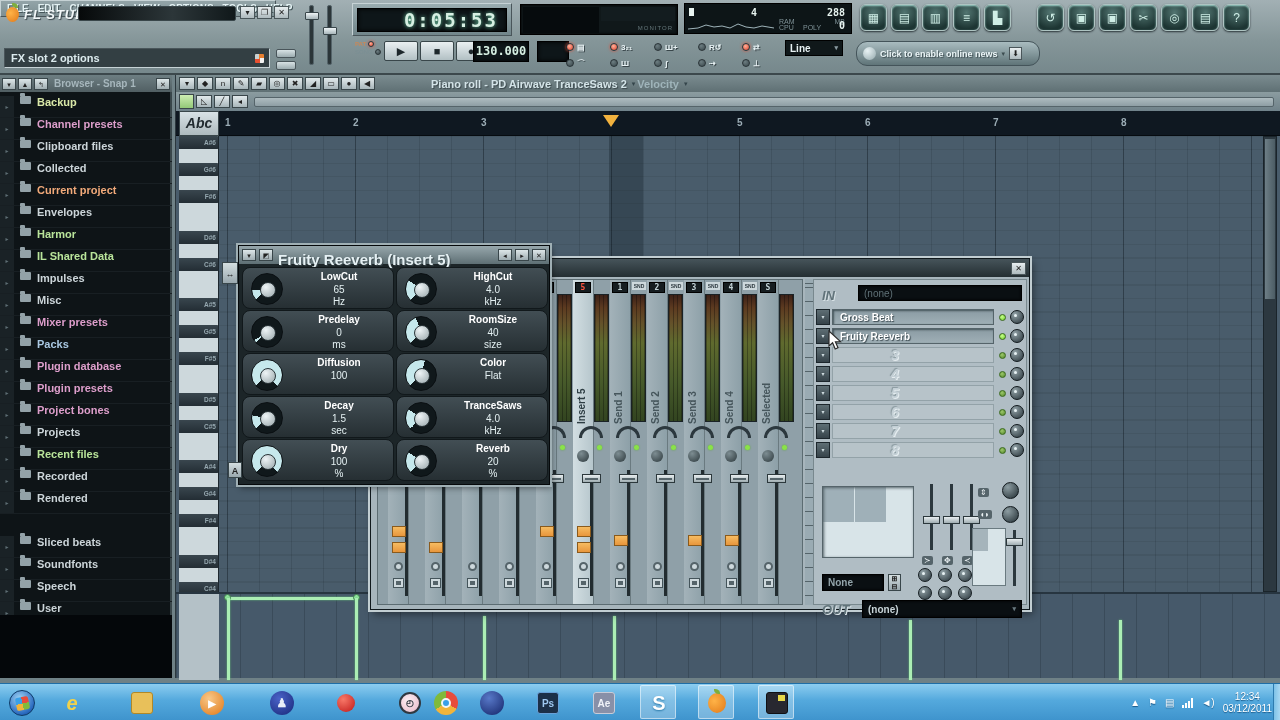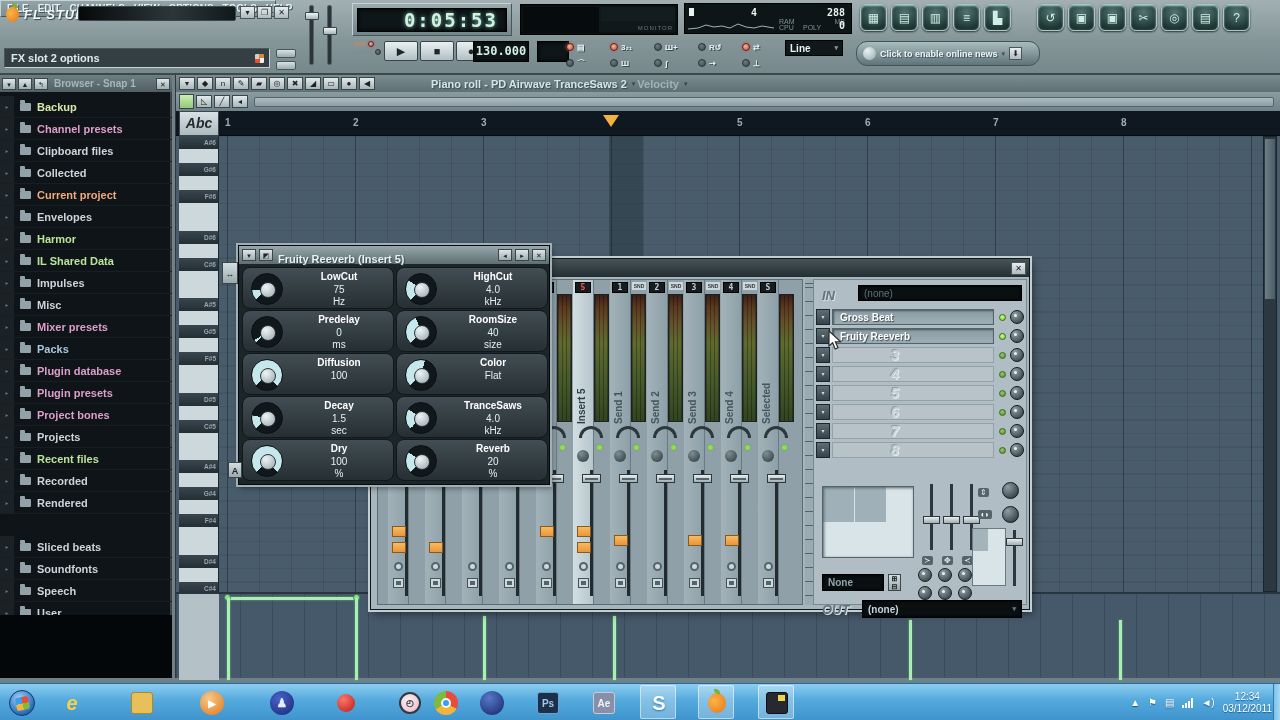--- a/index.html
+++ b/index.html
@@ -45,21 +45,21 @@
   .big-btn { width:27px; height:27px; border-radius:6px; background:radial-gradient(circle at 50% 30%,#527571,#1d3533 75%); border:1px solid #aec4c2; box-shadow:inset 0 1px 2px #9fd4cc,0 1px 2px #2a3438; color:#cfeee6; font-size:12px; text-align:center; line-height:26px; }
   #news-banner { left:856px; top:41px; width:184px; height:25px; border-radius:11px; background:linear-gradient(#a9bcc0,#5f7478); border:1px solid #44545a; display:flex; align-items:center; gap:4px; padding:0 6px; }
   #news-banner .globe { width:13px; height:13px; border-radius:50%; background:radial-gradient(circle at 35% 30%,#e8f2f4,#93a8ac); }
   #news-text { font-size:9px; font-weight:bold; color:#ecf6f8; text-shadow:1px 1px 1px #3c4c50; }
 
   
   #browser { left:0; top:75px; width:172px; height:603px; background:#0e1417; z-index:10; border-right:2px solid #39464a; }
   #browser-titlebar { left:0; top:0; width:172px; height:17px; background:linear-gradient(#6d7e82,#515f63); display:flex; align-items:center; gap:2px; padding:0 2px; }
   .b-tbtn { width:14px; height:12px; background:linear-gradient(#dce6e8,#a0aeb2); border:1px solid #39464a; font-size:7px; text-align:center; line-height:11px; color:#222; }
   #browser-title { font-size:10px; font-weight:bold; color:#a6b6bc; margin-left:4px; flex:1; }
-  .b-row { position:absolute; left:0; width:172px; height:22px; border-bottom:1px solid #181f23; display:flex; align-items:center; }
+  .b-row { position:absolute; left:0; width:172px; height:22px; border-bottom:1px solid #181f23; display:flex; align-items:flex-start; }
   .b-gutter { width:14px; height:100%; background:#1a2226; color:#5e6e74; font-size:6px; display:flex; align-items:center; justify-content:center; }
   .fold { width:11px; height:8px; background:#93a2a8; border-radius:1px; position:relative; margin:0 6px 0 6px; flex:none; }
   .fold::before { content:""; position:absolute; top:-3px; left:0; width:5px; height:3px; background:inherit; border-radius:1px 1px 0 0; }
   .b-label { font-size:11px; font-weight:bold; }
   #browser-black { left:0; top:540px; width:172px; height:63px; background:#04070a; }
 
   
   #pianoroll { left:175px; top:75px; width:1105px; height:603px; background:#495c6b; z-index:5; border-left:1px solid #2c383e; }
   #pr-toolbar { left:0; top:0; width:1105px; height:17px; background:linear-gradient(#7b8c90,#5f7074); display:flex; align-items:center; gap:2px; padding:0 3px; }
   .pr-tbtn { width:16px; height:13px; background:linear-gradient(#e2eaec,#a8b6ba); border:1px solid #39464a; font-size:8px; text-align:center; line-height:12px; color:#222; flex:none; }
@@ -89,21 +89,21 @@
   #vel-left { position:absolute; left:3px; top:0; width:40px; height:86px; background:#b4c1c7; }
   .vline { position:absolute; width:3px; background:#abeeb4; box-shadow:0 0 2px #68c878; }
   .hline { position:absolute; height:3px; background:#abeeb4; box-shadow:0 0 2px #68c878; }
   .vdot { position:absolute; width:7px; height:7px; border-radius:50%; background:#8fe49c; border:1px solid #3f7a4c; }
   .small-float-btn { background:linear-gradient(#d4dee0,#9aa8ae); border:1px solid #39464a; font-size:9px; font-weight:bold; color:#222; text-align:center; }
 
   
   #reverb { left:238px; top:245px; width:312px; height:240px; background:#1c2528; border:1px solid #06090b; box-shadow:2px 3px 6px rgba(0,0,0,0.45); z-index:40; outline:2px solid #9fafb4; }
   #rv-titlebar { left:0; top:0; width:100%; height:18px; background:linear-gradient(#97a7ac,#5e6f74); display:flex; align-items:center; gap:3px; padding:0 3px; }
   .rv-tbtn { width:14px; height:12px; background:linear-gradient(#dde6e8,#9fadb2); border:1px solid #39464a; font-size:7px; line-height:11px; text-align:center; color:#222; flex:none; }
-  #rv-title { font-size:11px; font-weight:bold; color:#e6f1f4; text-shadow:1px 1px 1px #39464a; flex:1; margin-left:2px;margin-top:8px; }
+  #rv-title { font-size:15px; font-weight:bold; color:#e6f1f4; text-shadow:1px 1px 1px #39464a; flex:1; margin-left:2px;margin-top:8px; }
   .rv-cell { position:absolute; width:152px; height:42px; border-radius:8px; background:linear-gradient(#424e54,#262f33); border:1px solid #11181b; }
   .rv-knob { position:absolute; left:8px; top:5px; width:32px; height:32px; border-radius:50%;
     background:conic-gradient(from 225deg, #c6e8ec var(--arc,90deg), #10181b 0); border:1px solid #0a0f12; }
   .rv-knob::after { content:""; position:absolute; left:8px; top:8px; width:14px; height:14px; border-radius:50%; background:radial-gradient(circle at 35% 30%,#eef4f6,#98a6aa); border:1px solid #2a3438; }
   .rv-name { position:absolute; left:46px; top:3px; width:100px; text-align:center; font-size:10px; font-weight:bold; color:#ffffff; }
   .rv-val { position:absolute; left:46px; top:16px; width:100px; text-align:center; font-size:10px; color:#e4f0f2; }
   .rv-unit { position:absolute; left:46px; top:28px; width:100px; text-align:center; font-size:10px; color:#e4f0f2; }
 
   
   #mixer { left:370px; top:258px; width:660px; height:352px; background:#a7b5bc; border:1px solid #10181c; outline:2px solid #c2ced2; box-shadow:3px 4px 8px rgba(0,0,0,0.45); z-index:30; }
@@ -767,21 +767,21 @@
       <span class="rv-tbtn">▾</span>
       <span class="rv-tbtn">◩</span>
       <span id="rv-title">Fruity Reeverb (Insert 5)</span>
       <span class="rv-tbtn">◂</span>
       <span class="rv-tbtn">▸</span>
       <span class="rv-tbtn">✕</span>
     </div>
     <div class="rv-cell" style="left:3px;top:21px">
         <div class="rv-knob" style="--arc: 40deg"></div>
         <div class="rv-name">LowCut</div>
-        <div class="rv-val">75</div>
+        <div class="rv-val">65</div>
         <div class="rv-unit">Hz</div>
       </div>
     <div class="rv-cell" style="left:157px;top:21px">
         <div class="rv-knob" style="--arc: 80deg"></div>
         <div class="rv-name">HighCut</div>
         <div class="rv-val">4.0</div>
         <div class="rv-unit">kHz</div>
       </div>
     <div class="rv-cell" style="left:3px;top:64px">
         <div class="rv-knob" style="--arc: 12deg"></div>

